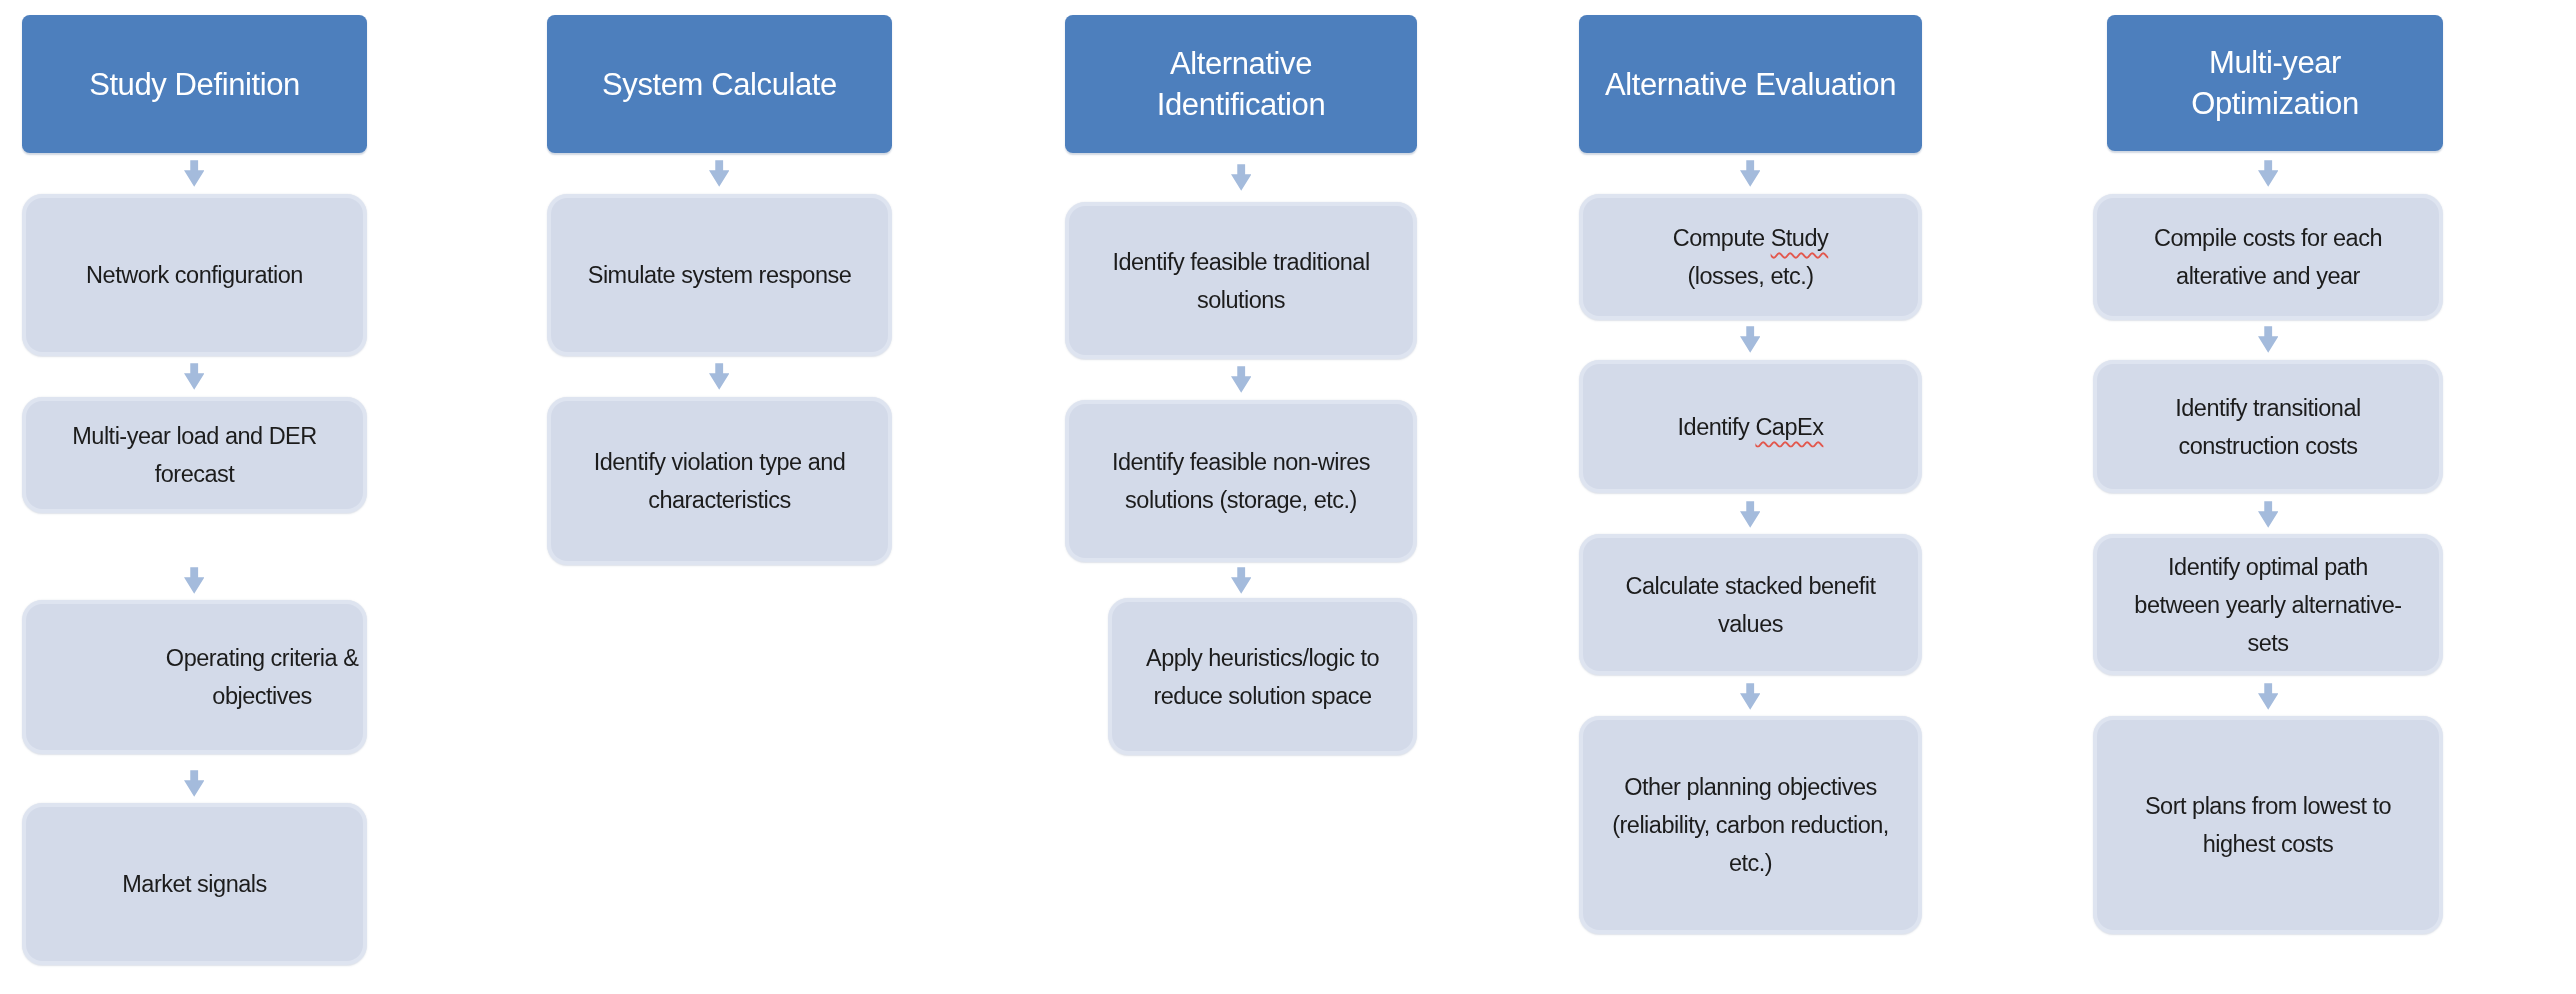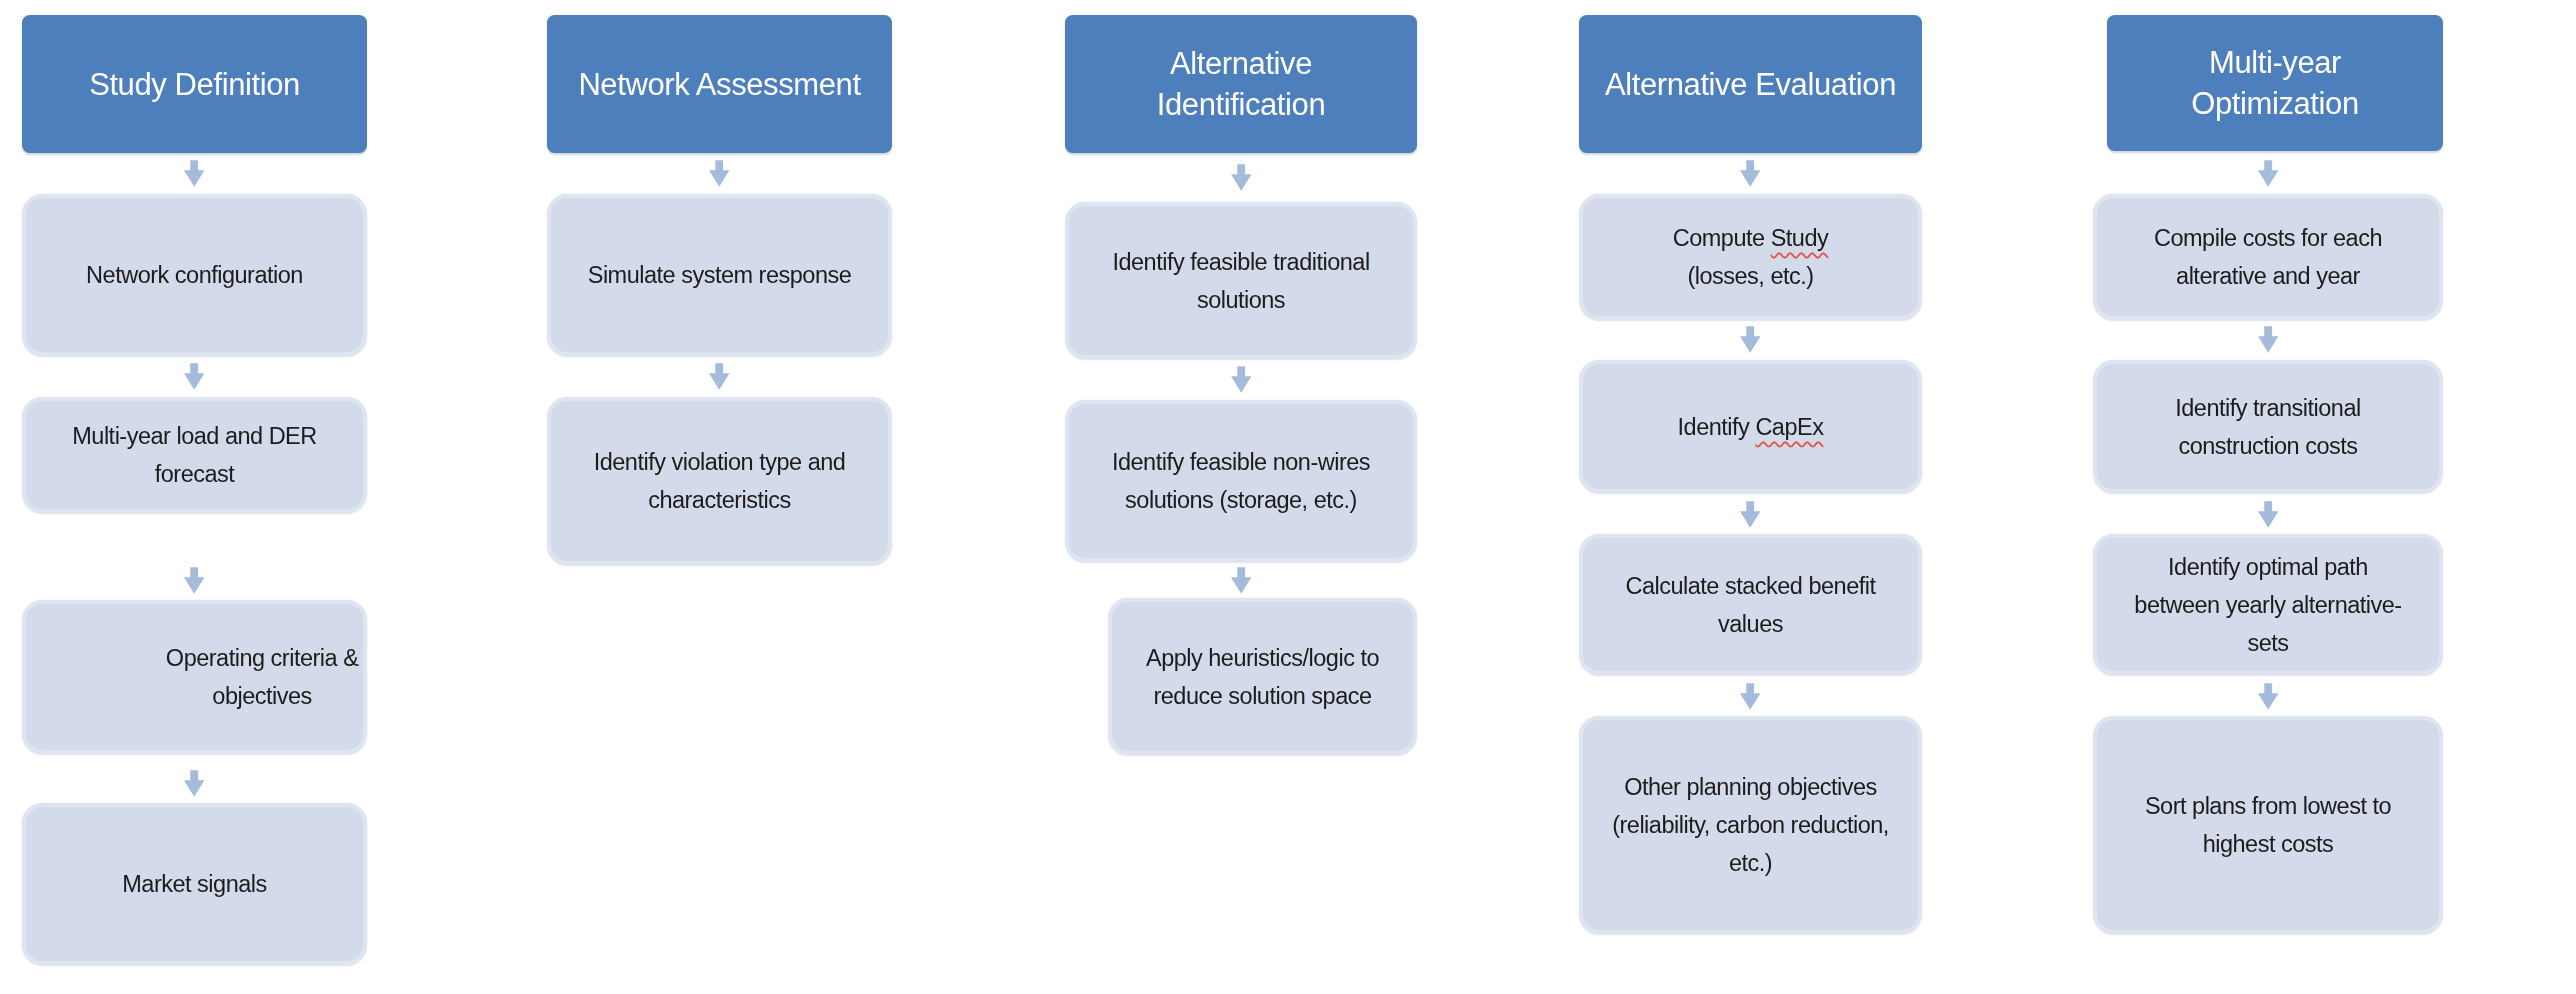--- a/index.html
+++ b/index.html
@@ -114,21 +114,21 @@
         <svg width="20.4" height="27" viewBox="0 0 26 34">
           <path d="M8 0 H18 V13 H26 L13 34 L0 13 H8 Z" fill="#a4bbdc"></path>
         </svg>
       </div>
       <div class="flow-box" style="top: 803px; height: 162px;">
         <span>Market signals</span>
       </div>
     </div>
     <div class="flow-column" style="left: 547px; width: 345px;">
       <div class="col-header" style="top: 15px; height: 138px;">
-        <span>Network Assessment</span>
+        <span>System Calculate</span>
       </div>
       <div class="down-arrow" style="left: 162px; top: 160px;">
         <svg width="20.4" height="27" viewBox="0 0 26 34">
           <path d="M8 0 H18 V13 H26 L13 34 L0 13 H8 Z" fill="#a4bbdc"></path>
         </svg>
       </div>
       <div class="flow-box" style="top: 194px; height: 162px;">
         <span>Simulate system response</span>
       </div>
       <div class="down-arrow" style="left: 162px; top: 363px;">

